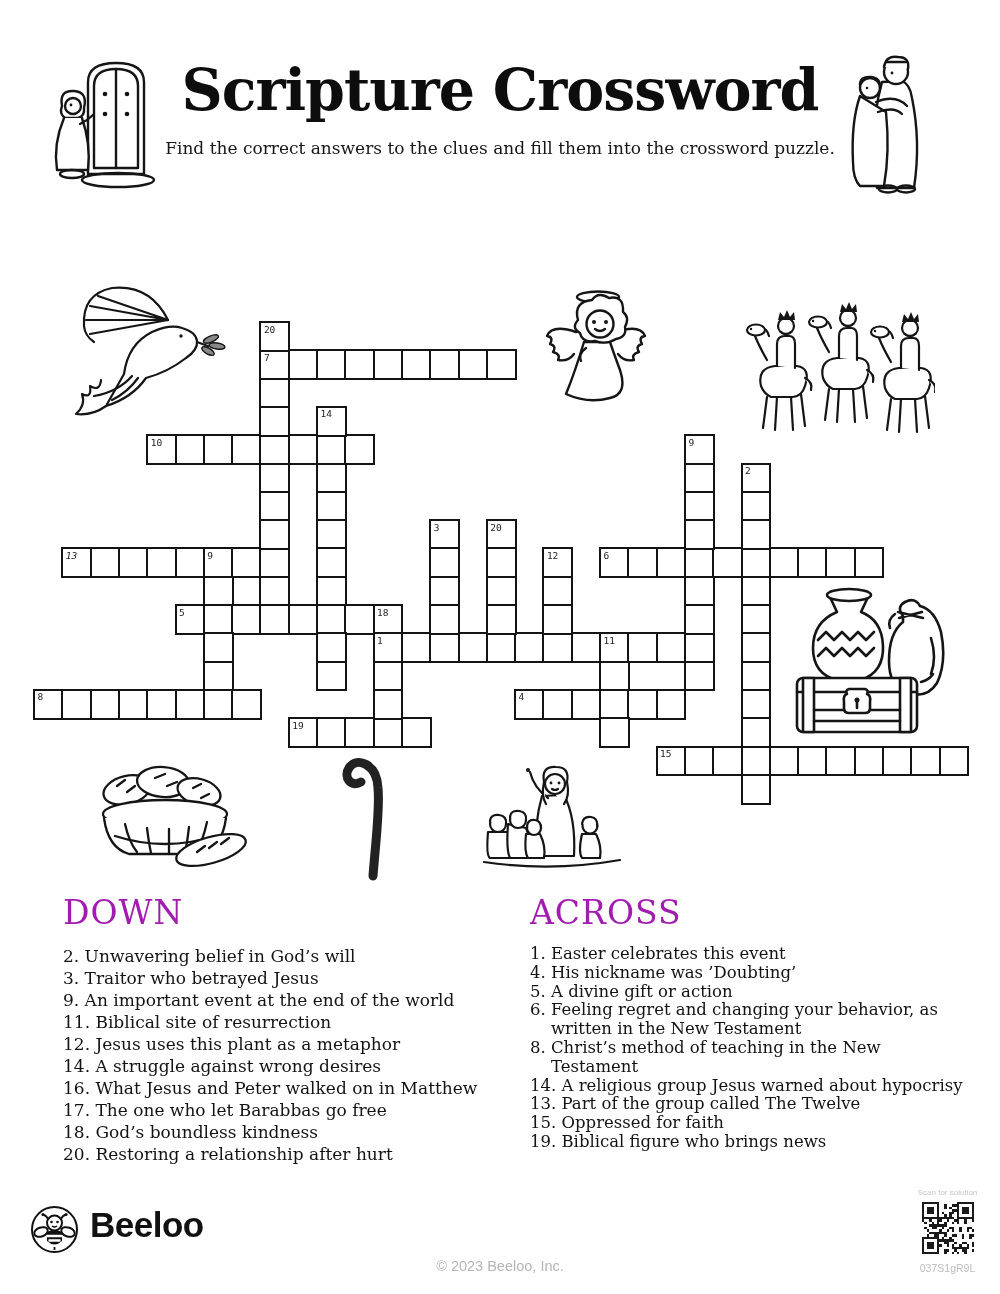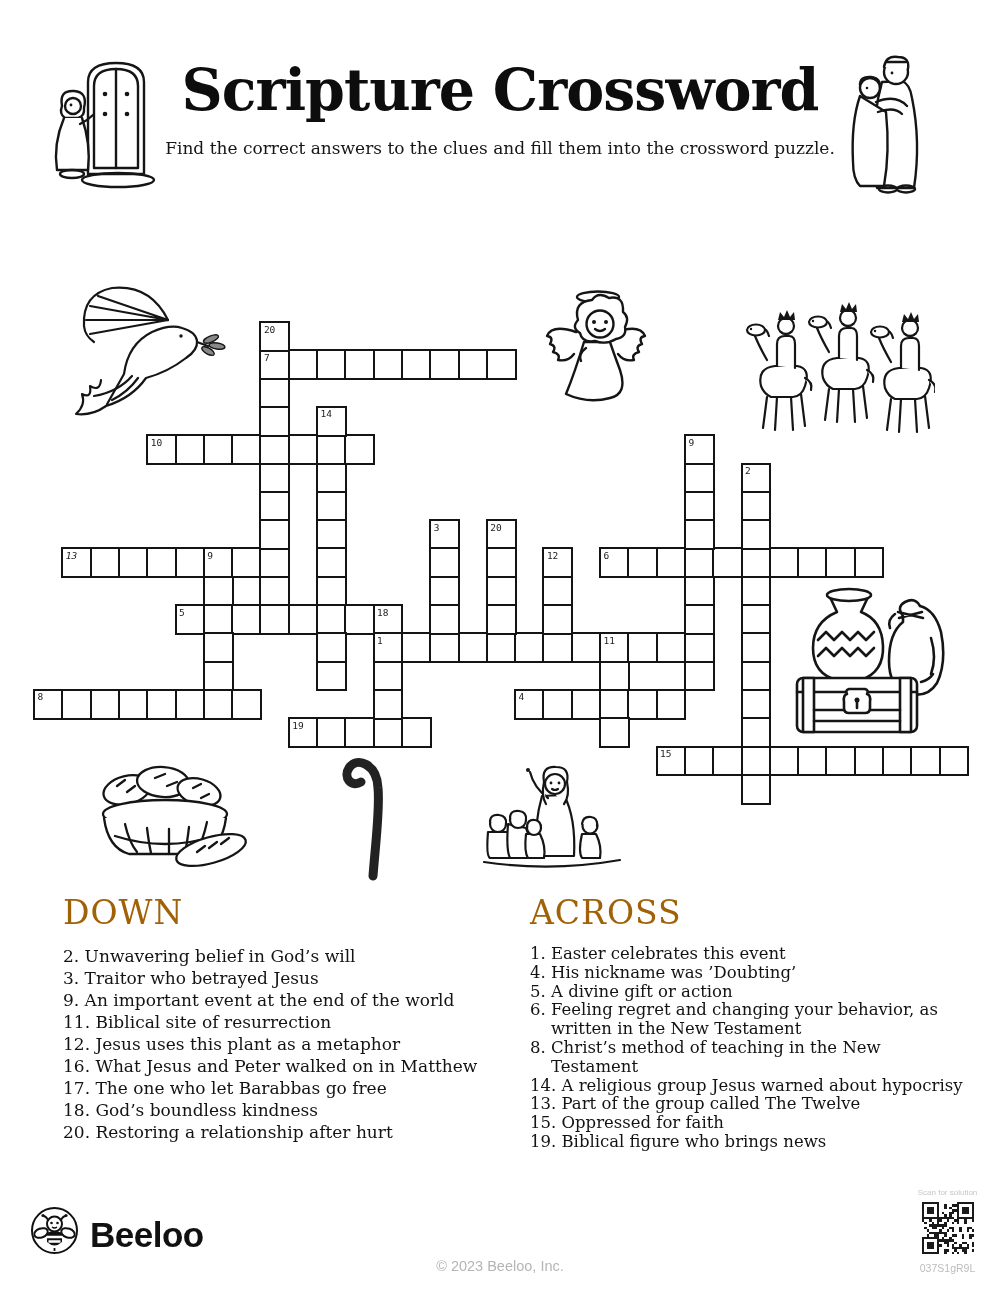--- a/index.html
+++ b/index.html
@@ -24,30 +24,30 @@
     position:absolute; background:#fff; border:2.5px solid #141414;
   }
   .cellnum {
     position:absolute; font-family:"DejaVu Sans Mono", monospace;
     font-size:9.5px; line-height:10px; color:#222; pointer-events:none;
   }
   
   .clue-col { position:absolute; top:893px; }
   #down-col   { left:63px;  width:455px; }
   #across-col { left:530px; width:445px; }
-  .clue-heading { font-size:33px; letter-spacing:1px; color:#a16207; font-weight:500; }
+  .clue-heading { font-size:33px; letter-spacing:1px; color:#a21caf; font-weight:500; }
   .clue-list { list-style:none; margin-top:13px; }
   #down-col  .clue-list li { font-size:17px;   line-height:22px;   }
   #across-col .clue-list li { font-size:16.5px; line-height:18.8px; }
   .clue-list li {
     color:#131313; padding-left:21px; text-indent:-21px;
     white-space:pre-line;
   }
   
-  #brand { position:absolute; left:30px; top:1205px; height:50px; display:flex; align-items:flex-end; }
+  #brand { position:absolute; left:30px; top:1205px; height:50px; display:flex; align-items:flex-start; }
   #brand-name {
     font-family:"Liberation Sans", sans-serif; font-weight:bold;
     font-size:35px; color:#111; margin-left:11px; letter-spacing:-0.5px;
   }
   #copyright {
     position:absolute; top:1258px; left:0; width:1000px; text-align:center;
     font-family:"Liberation Sans", sans-serif; font-size:14.5px; color:#b5b5b5;
   }
   #qr-block { position:absolute; left:905px; top:1188px; width:85px; text-align:center; }
   #qr-label { font-family:"Liberation Sans", sans-serif; font-size:8px;  color:#c6c6c6; }
@@ -387,20 +387,21 @@
     </div>
 
   <div class="clue-col" id="down-col">
     <div class="clue-heading">DOWN</div>
     <ul class="clue-list" id="down-list">
         <li>2. Unwavering belief in God’s will</li>
         <li>3. Traitor who betrayed Jesus</li>
         <li>9. An important event at the end of the world</li>
         <li>11. Biblical site of resurrection</li>
         <li>12. Jesus uses this plant as a metaphor</li>
+        <li>14. A struggle against wrong desires</li>
         <li>16. What Jesus and Peter walked on in Matthew</li>
         <li>17. The one who let Barabbas go free</li>
         <li>18. God’s boundless kindness</li>
         <li>20. Restoring a relationship after hurt</li>
       </ul>
   </div>
   <div class="clue-col" id="across-col">
     <div class="clue-heading">ACROSS</div>
     <ul class="clue-list" id="across-list">
         <li>1. Easter celebrates this event</li>

